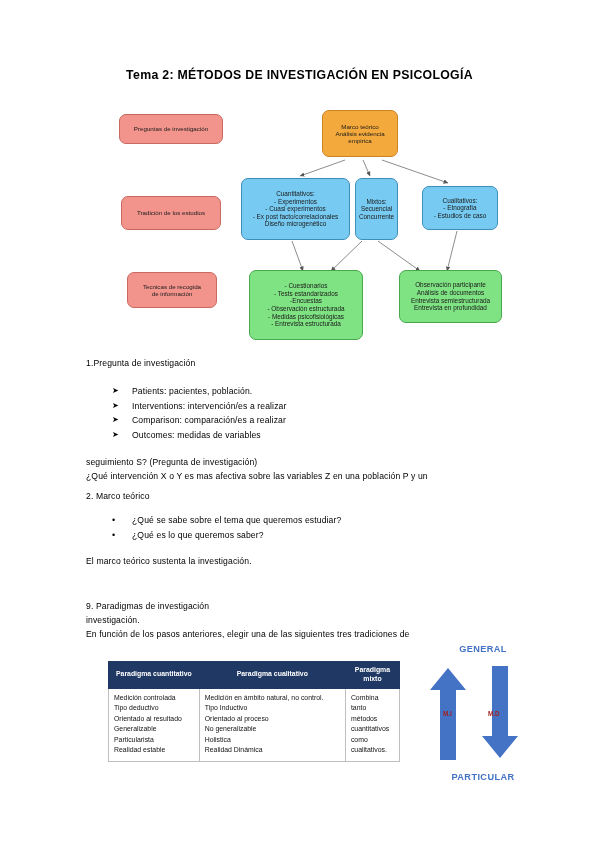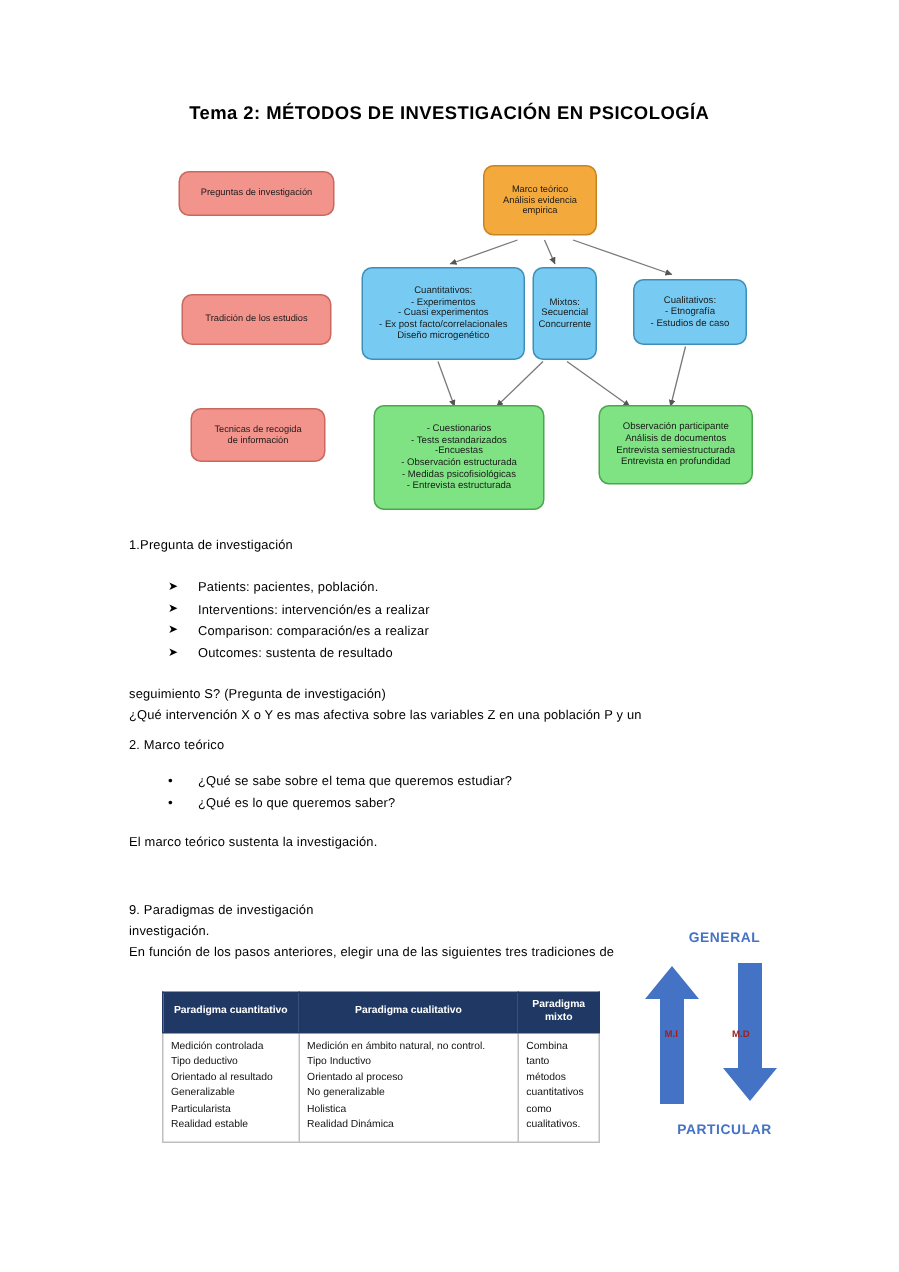--- a/index.html
+++ b/index.html
@@ -148,21 +148,21 @@
   .ptable td div { white-space: nowrap; }
   .col-a { width: 92px; }
   .col-b { width: 152px; }
   .col-c { width: 48px; }
   .ptable td.col-c div { white-space: normal; }
 
   
   .gp-block {
     position: absolute;
     left: 418px;
-    top: 620px;
+    top: 644px;
     width: 130px;
     height: 145px;
   }
   .gp-label {
     position: absolute;
     width: 130px;
     text-align: center;
     color: #4472C4;
     font-size: 9.2px;
     font-weight: bold;
@@ -300,21 +300,21 @@
       <li>
         <span class="mark arrow-mark">➤</span>
         <span>Interventions: intervención/es a realizar</span>
       </li>
       <li>
         <span class="mark arrow-mark">➤</span>
         <span>Comparison: comparación/es a realizar</span>
       </li>
       <li>
         <span class="mark arrow-mark">➤</span>
-        <span>Outcomes: sustenta de resultado</span>
+        <span>Outcomes: medidas de variables</span>
       </li>
     </ul>
     <div class="spacer-md"></div>
     <div class="para">seguimiento S? (Pregunta de investigación)</div>
     <div class="para">¿Qué intervención X o Y es mas afectiva sobre las variables Z en una población P y un</div>
   </div>
 
   <div class="body-block" style="top:490px;">
     <div class="h-sec">2. Marco teórico</div>
     <div class="spacer-sm"></div>

